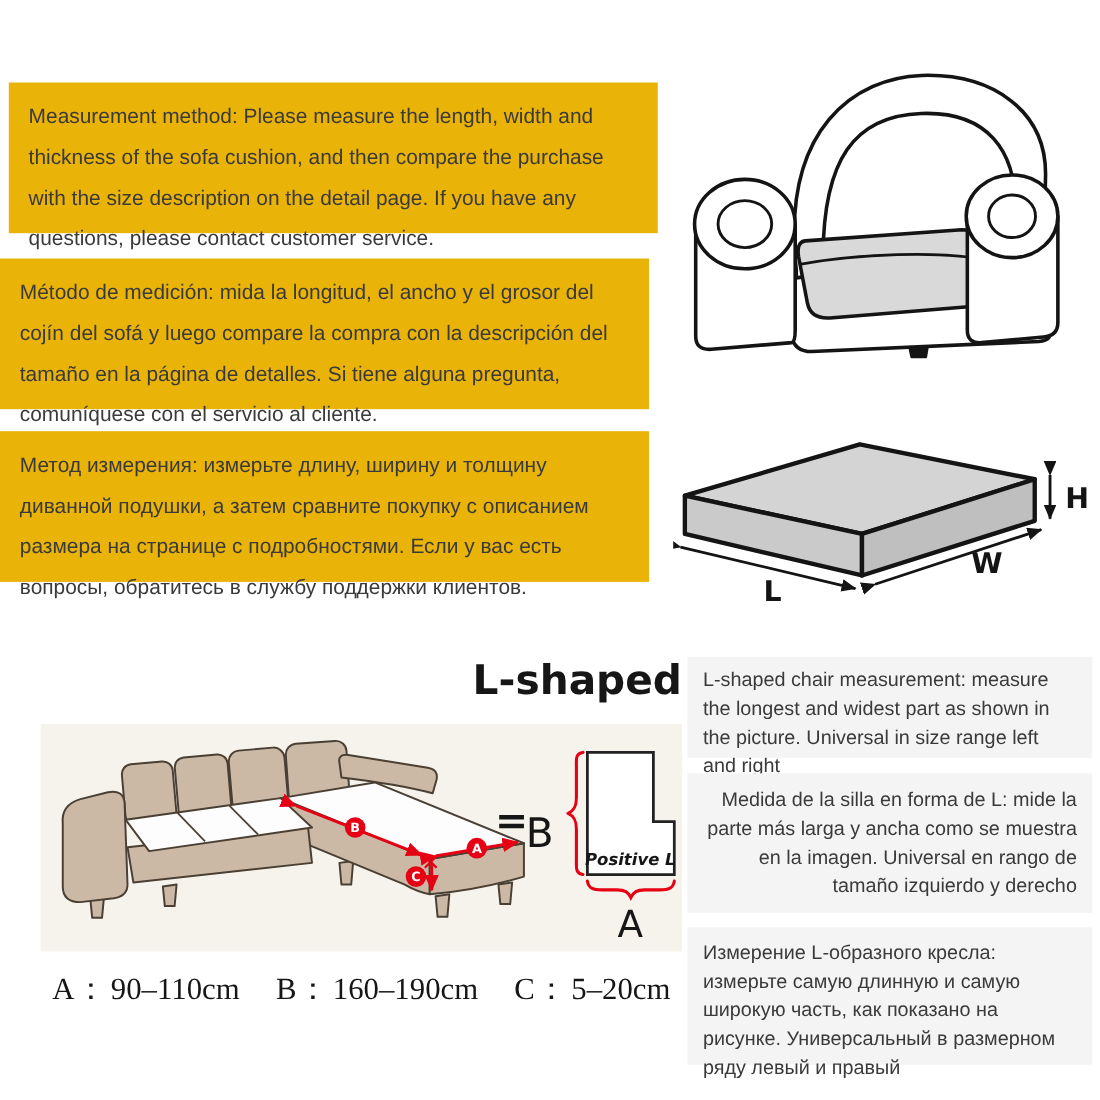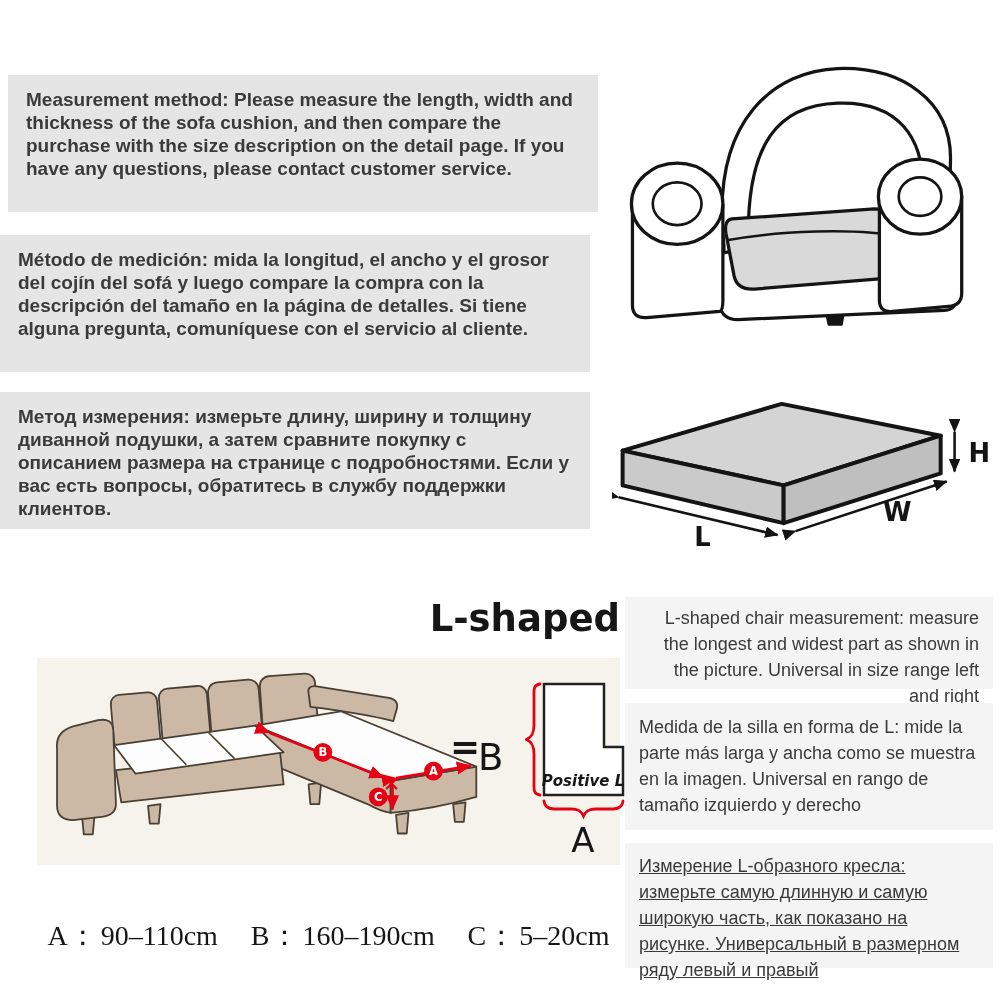--- a/index.html
+++ b/index.html
@@ -1,58 +1,58 @@
 <!DOCTYPE html>
 <html><head>
 <meta charset="utf-8">
 <style>
   html,body{margin:0;padding:0;}
   body{
     width:1000px;height:1000px;position:relative;background:#ffffff;
     font-family:"Liberation Sans",sans-serif;color:#3a3a3a;overflow:hidden;
   }
   .txt-block{
-    position:absolute;background:#e5e5e5;box-sizing:border-box;
-    font-size:19px;line-height:23px;padding:13px 18px;color:#3a3a3a;font-weight:bold;
+    position:absolute;background:#eab308;box-sizing:border-box;
+    font-size:19px;line-height:37px;padding:13px 18px;color:#3a3a3a;
   }
   .note-block{
     position:absolute;left:625px;width:368px;background:#f4f4f4;box-sizing:border-box;
     font-size:18px;line-height:26px;padding:10px 14px;color:#3a3a3a;
   }
   #block-en{left:8px;top:75px;width:590px;height:137px;}
   #block-es{left:0;top:235px;width:590px;height:137px;}
   #block-ru{left:0;top:392px;width:590px;height:137px;}
-  #note-en{top:597px;height:92px;padding-top:8px;text-align:right;}
-  #note-es{top:703px;height:127px;padding-top:11px;}
-  #note-ru{top:843px;height:125px;text-decoration:underline;}
+  #note-en{top:597px;height:92px;padding-top:8px;}
+  #note-es{top:703px;height:127px;padding-top:11px;text-align:right;}
+  #note-ru{top:843px;height:125px;}
   #armchair-wrap{position:absolute;left:604px;top:44px;width:376px;height:290px;}
   #cushion-wrap{position:absolute;left:612px;top:386px;width:384px;height:164px;}
   #lshaped-title{
     position:absolute;left:37px;top:597px;width:583px;text-align:right;
     font-family:"DejaVu Sans",sans-serif;font-size:37px;font-weight:600;color:#161616;
   }
   #lshaped-panel{
     position:absolute;left:37px;top:658px;width:583px;height:207px;background:#f6f3ed;
   }
   #lsofa-wrap{position:absolute;left:4px;top:12px;width:446px;height:170px;}
   #equals-sign{
     position:absolute;left:413px;top:68px;font-family:"DejaVu Sans",sans-serif;
     font-size:36px;font-weight:700;color:#161616;
   }
   #brace-b-label{
     position:absolute;left:441px;top:78px;font-family:"DejaVu Sans",sans-serif;
     font-size:37px;font-weight:400;color:#161616;
   }
-  #posl-wrap{position:absolute;left:488px;top:6px;width:112px;height:196px;text-decoration:underline;}
+  #posl-wrap{position:absolute;left:478px;top:6px;width:112px;height:196px;text-decoration:underline;}
   #dims-line{
     position:absolute;left:37px;top:880px;width:583px;text-align:center;
     font-family:"DejaVu Sans",sans-serif;font-size:28px;color:#161616;white-space:nowrap;
   }
   .dim-group{display:inline-block;font-family:Liberation Serif, serif;}
-  .dim-group + .dim-group{margin-left:24px;margin-top:37px;}
+  .dim-group + .dim-group{margin-left:24px;}
   .dim-sep{margin:0 4px 0 1px;}
   svg{display:block;}
   .svg-label{font-family:"DejaVu Sans",sans-serif;font-weight:700;fill:#141414;}
   .circle-letter{font-family:"DejaVu Sans",sans-serif;font-weight:700;fill:#ffffff;font-size:13px;}
 </style>
 </head>
 <body>
 
 <div class="txt-block" id="block-en">Measurement method: Please measure the length, width and thickness of the sofa cushion, and then compare the purchase with the size description on the detail page. If you have any questions, please contact customer service.</div>
 <div class="txt-block" id="block-es">Método de medición: mida la longitud, el ancho y el grosor del cojín del sofá y luego compare la compra con la descripción del tamaño en la página de detalles. Si tiene alguna pregunta, comuníquese con el servicio al cliente.</div>

